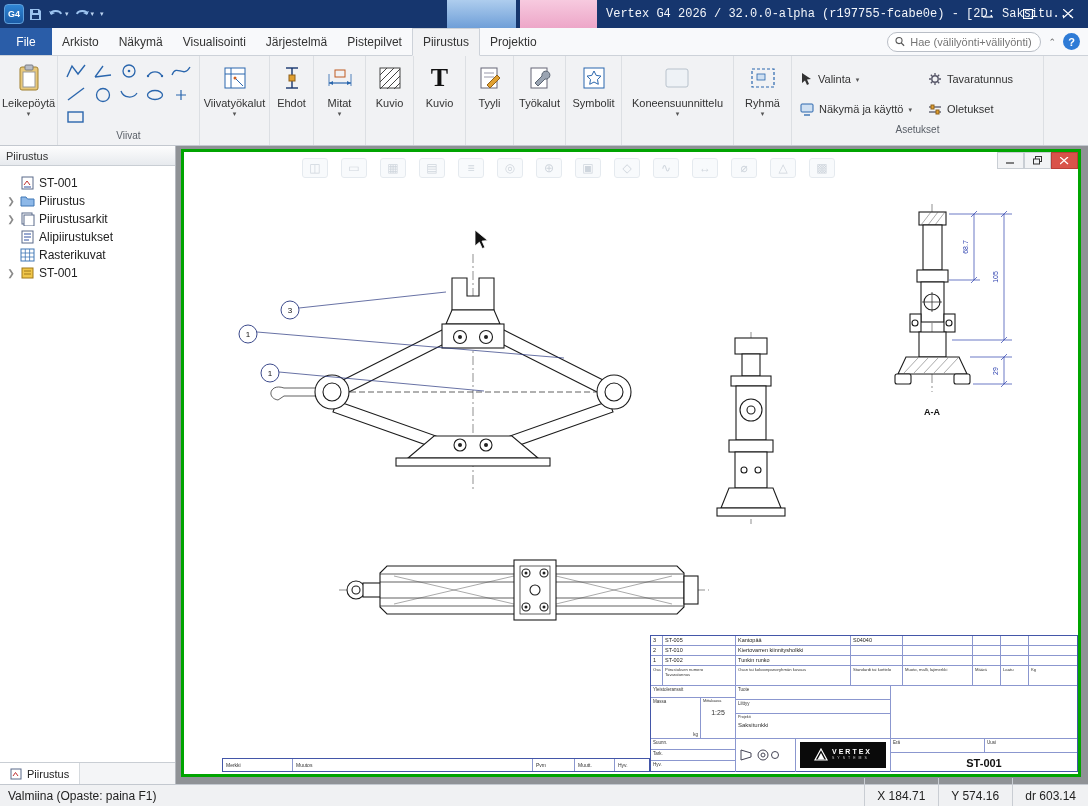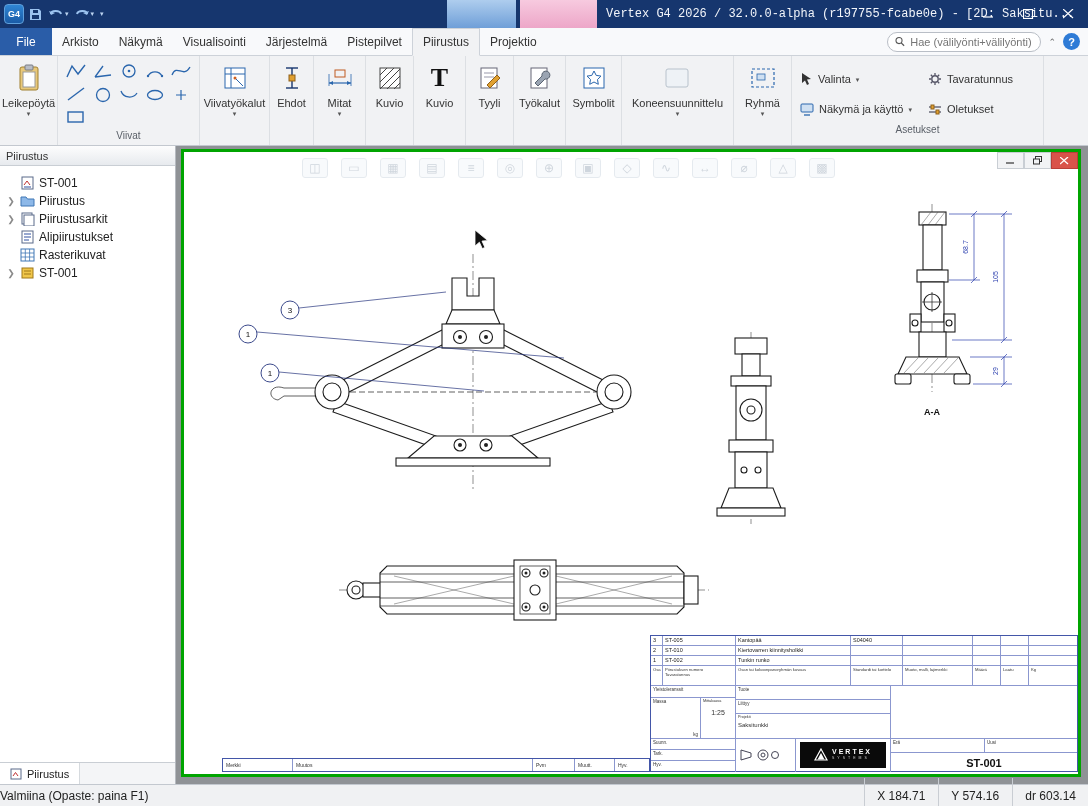--- a/index.html
+++ b/index.html
@@ -102,21 +102,21 @@
   .tb-big { font-size:11px; font-weight:bold; color:#111; display:flex; align-items:center; justify-content:center; }
   .vlogo { position:absolute; left:4px; top:3px; width:86px; height:26px; background:#0a0a0a; color:#fff; display:flex; align-items:center; justify-content:center; gap:4px; }
   .vlogo .vtxt { line-height:7px; text-align:left; }
   .vlogo .v1 { font-size:7px; letter-spacing:2px; font-weight:bold; }
   .vlogo .v2 { font-size:3.5px; letter-spacing:3px; color:#cfcfcf; }
   .revstrip { position:absolute; left:38px; top:606px; width:428px; height:14px; border:1px solid #4356a8; display:flex; font-size:5px; color:#333; background:#fff; z-index:3; }
   .revcell { border-right:1px solid #8b97cf; display:flex; align-items:center; padding-left:3px; overflow:hidden; }
 
   
   .statusbar { position:absolute; bottom:0; left:0; width:1088px; height:22px; background:#f0f1f3; border-top:1px solid #c3c8cf; display:flex; align-items:center; font-size:12px; color:#222; z-index:10; }
-  .sb-msg { }
+  .sb-msg { padding-left:8px; }
   .sb-right { margin-left:auto; display:flex; height:100%; align-items:center; }
   .sb-seg { padding:18px 12px; border-left:1px solid #c9cdd3; min-width:74px; height:100%; display:flex; align-items:center; }
 </style>
 </head>
 <body>
 
 <div class="titlebar">
   <span class="ctx-tab ctx-blue"></span>
   <span class="ctx-tab ctx-pink"></span>
   <div class="qat">

